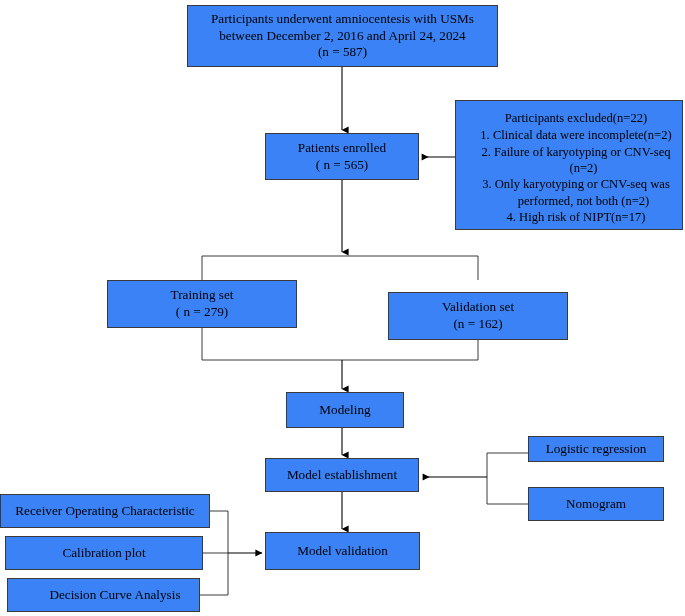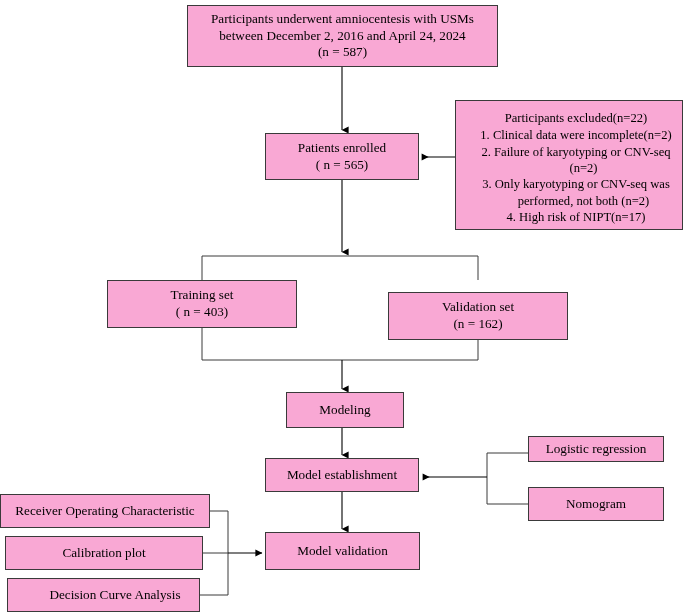--- a/index.html
+++ b/index.html
@@ -23,21 +23,21 @@
     position: absolute;
     top: 0;
     left: 0;
     width: 685px;
     height: 616px;
   }
   .node {
     position: absolute;
     box-sizing: border-box;
     border: 1px solid #3a3a3a;
-    background: #f9a8d4;
+    background: #3b82f6;
     display: flex;
     align-items: center;
     justify-content: center;
     text-align: center;
     font-size: 13.2px;
     line-height: 1.28;
     color: #000000;
     padding: 2px 4px;
   }
   .node .node-text {
@@ -154,21 +154,21 @@
     </ul>
   </div>
 
   <div class="node" style="left:265px; top:133px; width:154px; height:47px;">
     <span class="node-text">Patients enrolled
 ( n = 565)</span>
   </div>
 
   <div class="node" style="left:107px; top:280px; width:190px; height:48px;">
     <span class="node-text">Training set
-( n = 403)</span>
+( n = 279)</span>
   </div>
 
   <div class="node" style="left:388px; top:280px; width:180px; height:48px;margin-top:12px;">
     <span class="node-text">Validation set
 (n = 162)</span>
   </div>
 
   <div class="node" style="left:265px; top:458px; width:154px; height:34px;">
     <span class="node-text">Model establishment</span>
   </div>

